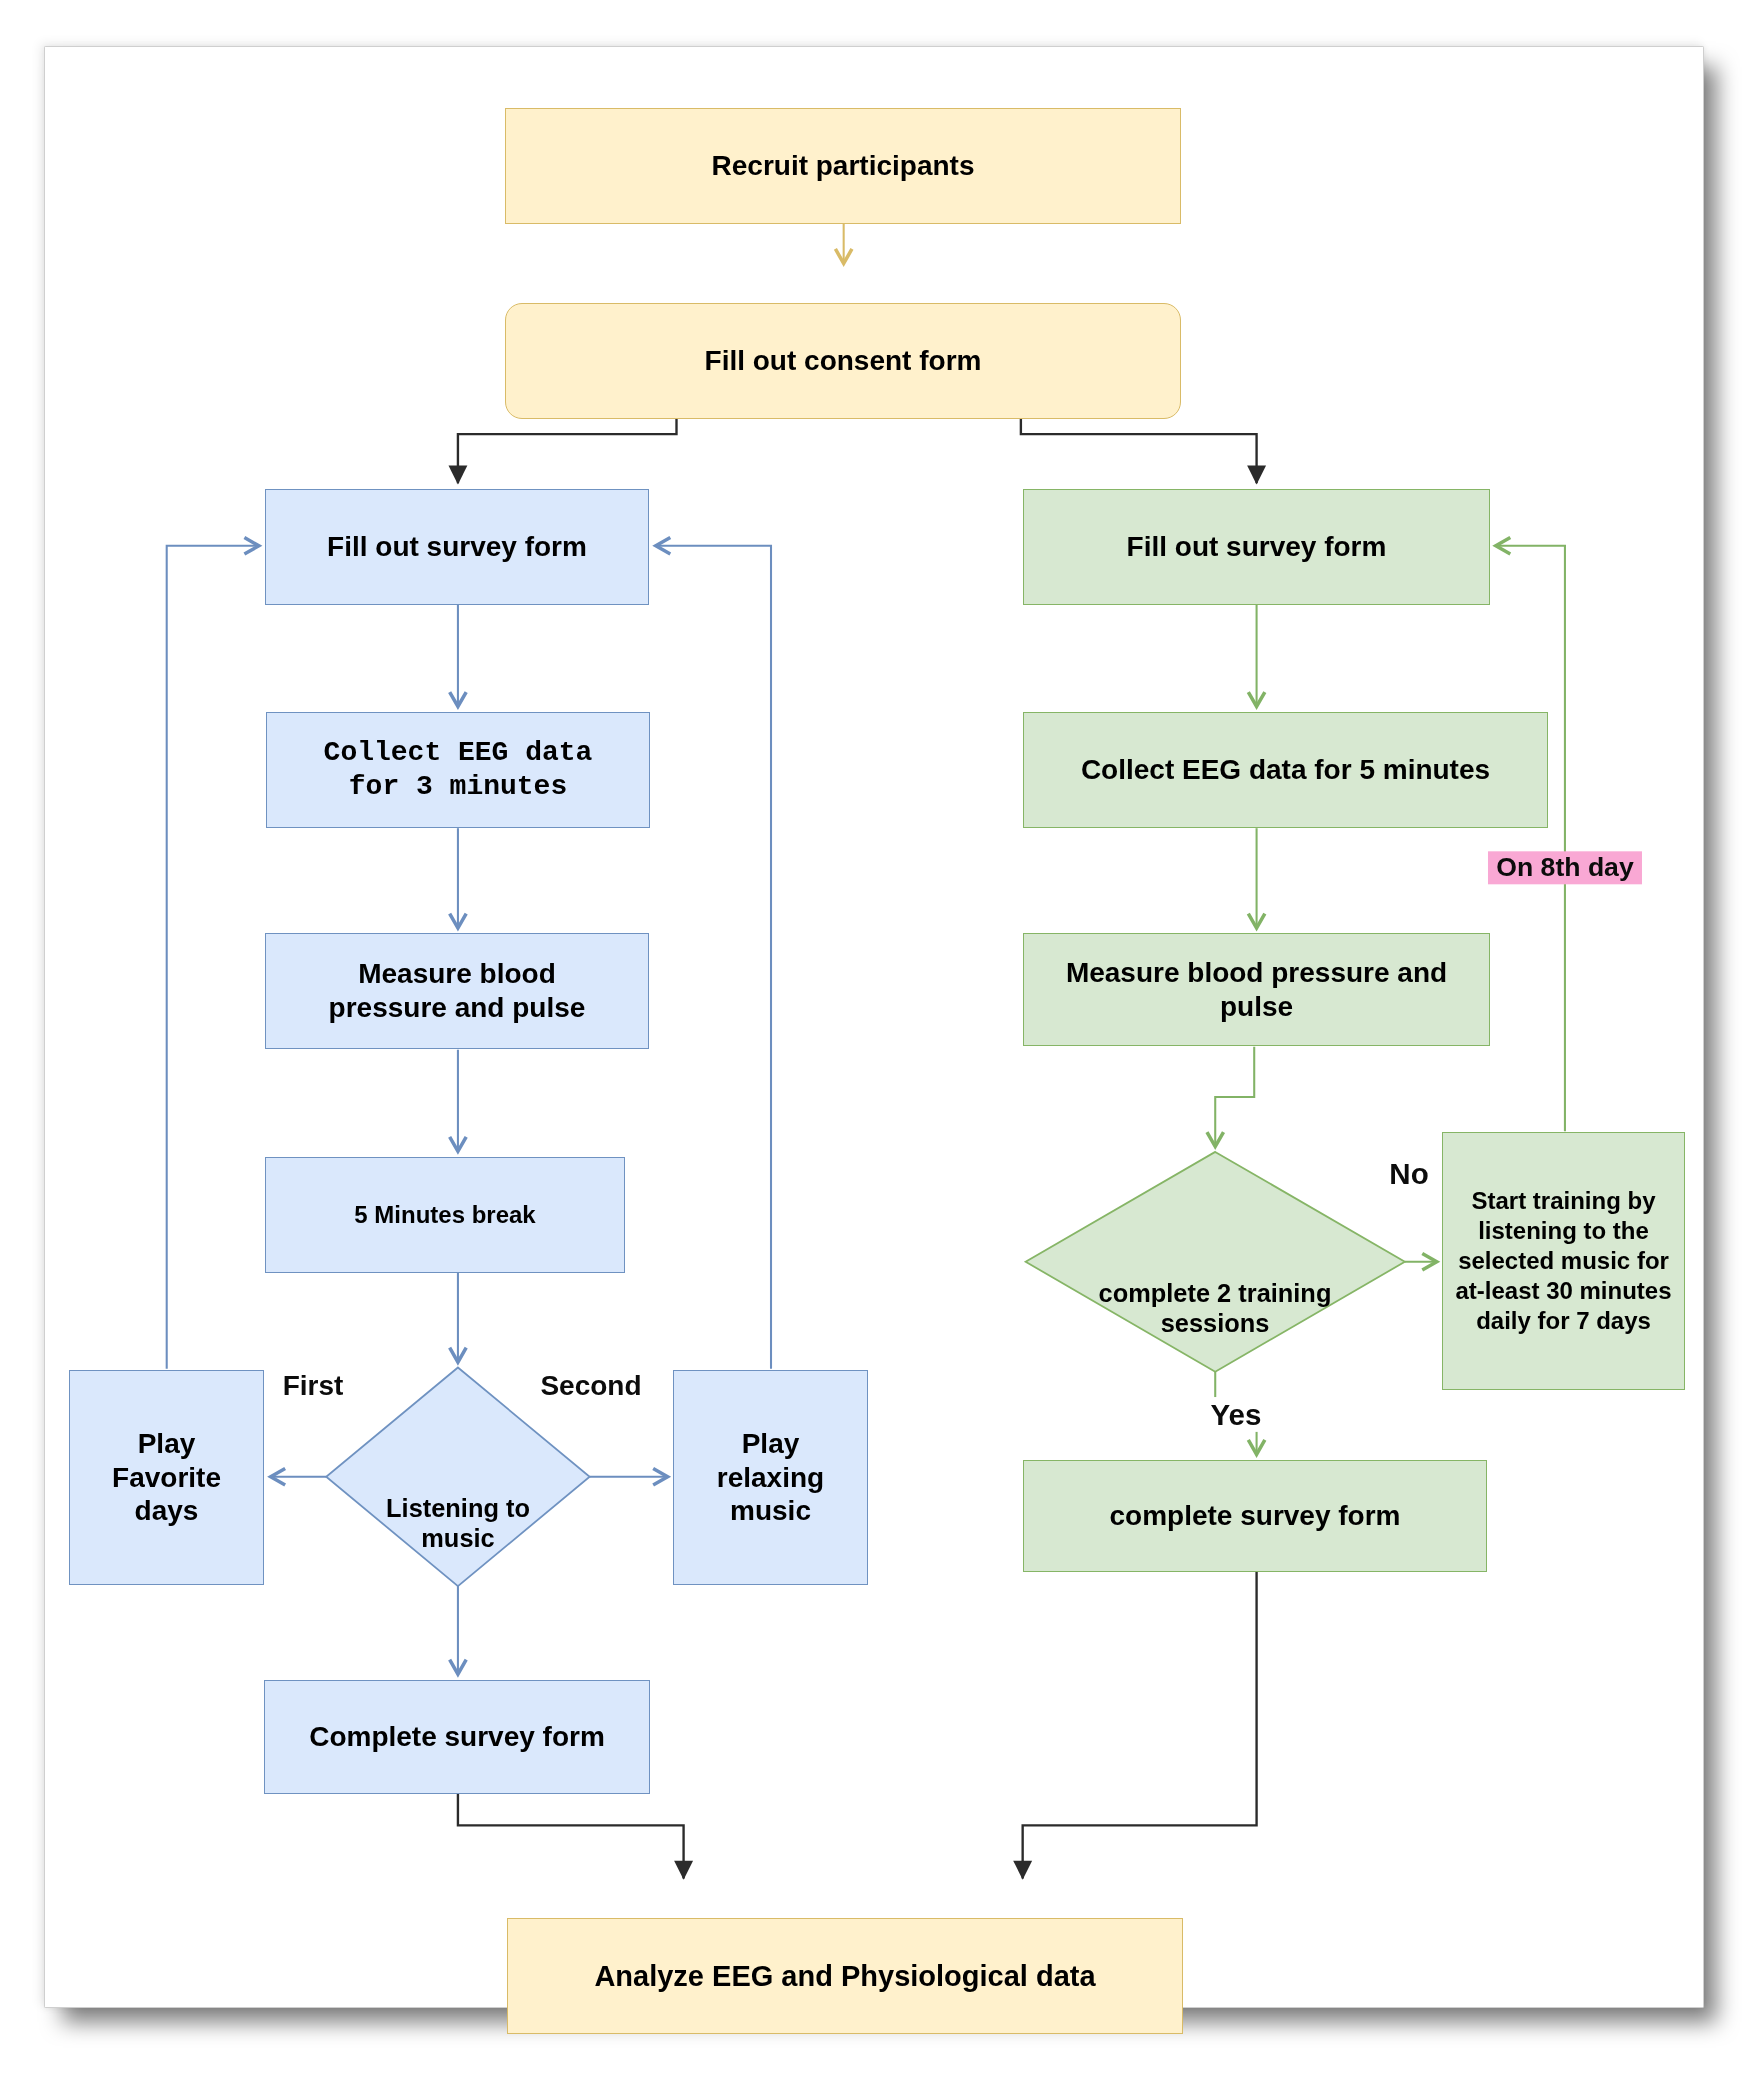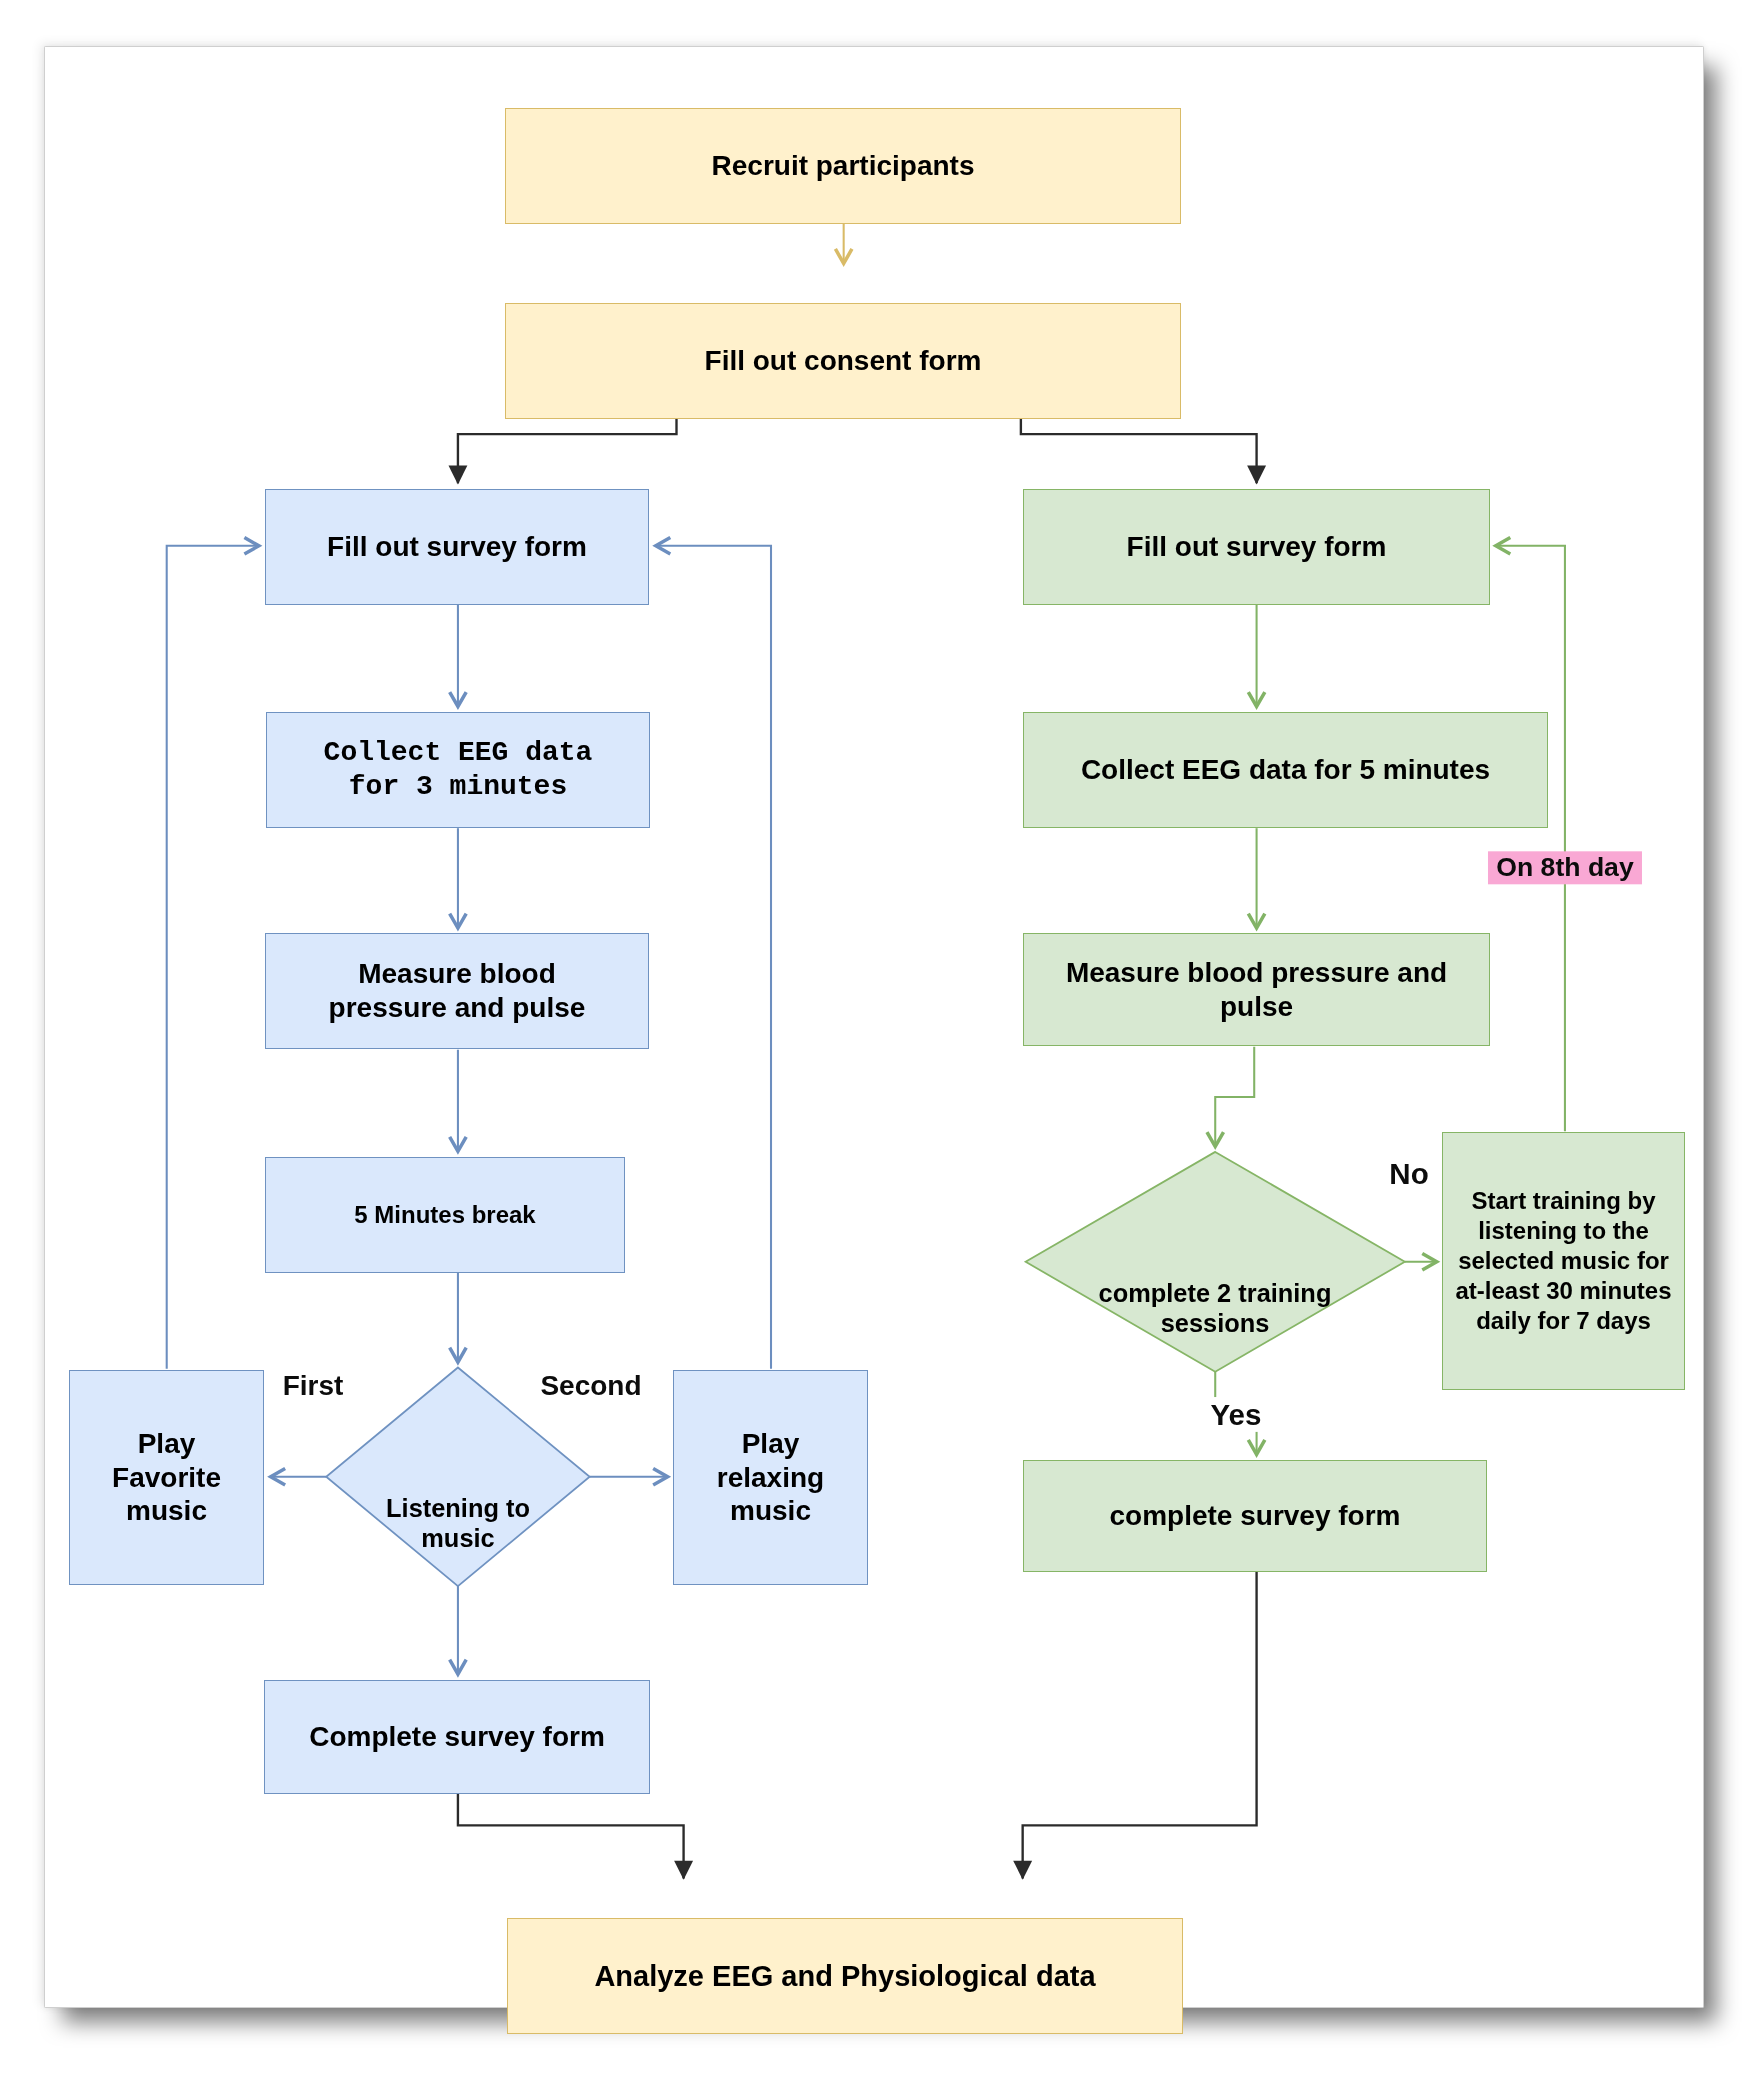--- a/index.html
+++ b/index.html
@@ -72,28 +72,28 @@
     <polyline points="2649,1915 2649,924 2532,924" fill="none" stroke="#82B366" stroke-width="3.5" marker-end="url(#ch-g)"></polyline>
 
     <polyline points="2057,2322 2057,2365" fill="none" stroke="#82B366" stroke-width="3.5"></polyline>
     <polyline points="2127,2424 2127,2462" fill="none" stroke="#82B366" stroke-width="3.5" marker-end="url(#ch-g)"></polyline>
 
     <polyline points="775,3037 775,3090 1157,3090 1157,3180" fill="none" stroke="#2b2b2b" stroke-width="4" marker-end="url(#tri-k)"></polyline>
     <polyline points="2127,2660 2127,3090 1731,3090 1731,3180" fill="none" stroke="#2b2b2b" stroke-width="4" marker-end="url(#tri-k)"></polyline>
   </svg>
 
   <div class="node yellow" style="left:505px;top:74px;width:676px;height:116px;font-size:28px;">Recruit participants</div>
-  <div class="node yellow" style="left:505px;top:269px;width:676px;height:116px;font-size:28px;">Fill out consent form</div>
+  <div class="node yellow" style="left:505px;top:269px;width:676px;height:116px;font-size:28px;border-radius:17px;">Fill out consent form</div>
   <div class="node yellow" style="left:507px;top:1884px;width:676px;height:116px;font-size:29px;">Analyze EEG and Physiological data</div>
 
   <div class="node blue" style="left:265px;top:489px;width:384px;height:116px;font-size:28px;">Fill out survey form</div>
   <div class="node blue" style="left:266px;top:712px;width:384px;height:116px;font-size:28px;padding:0 28px;font-family:Liberation Mono, monospace;">Collect EEG data for 3 minutes</div>
   <div class="node blue" style="left:265px;top:933px;width:384px;height:116px;font-size:28px;padding:0 44px;">Measure blood pressure and pulse</div>
   <div class="node blue" style="left:265px;top:1157px;width:360px;height:116px;font-size:24px;">5 Minutes break</div>
-  <div class="node blue" style="left:69px;top:1370px;width:195px;height:215px;font-size:28px;padding:0 23.6px;">Play Favorite music</div>
+  <div class="node blue" style="left:69px;top:1370px;width:195px;height:215px;font-size:28px;padding:0 23.6px;">Play Favorite days</div>
   <div class="node blue" style="left:673px;top:1370px;width:195px;height:215px;font-size:28px;padding:0 23.6px;">Play relaxing music</div>
   <div class="node blue" style="left:264px;top:1680px;width:386px;height:114px;font-size:28px;">Complete survey form</div>
 
   <div class="node green" style="left:1023px;top:489px;width:467px;height:116px;font-size:28px;">Fill out survey form</div>
   <div class="node green" style="left:1023px;top:712px;width:525px;height:116px;font-size:28px;padding:0 35px;">Collect EEG data for 5 minutes</div>
   <div class="node green" style="left:1023px;top:933px;width:467px;height:113px;font-size:28px;padding:0 35px;">Measure blood pressure and pulse</div>
   <div class="node green" style="left:1442px;top:1132px;width:243px;height:258px;font-size:24px;padding:0 7px;line-height:1.25;">Start training by listening to the selected music for at-least 30 minutes daily for 7 days</div>
   <div class="node green" style="left:1023px;top:1460px;width:464px;height:112px;font-size:28px;">complete survey form</div>
 
   <div class="dtext" style="left:458px;top:1477px;width:219px;font-size:25.4px;">Listening to music</div>

